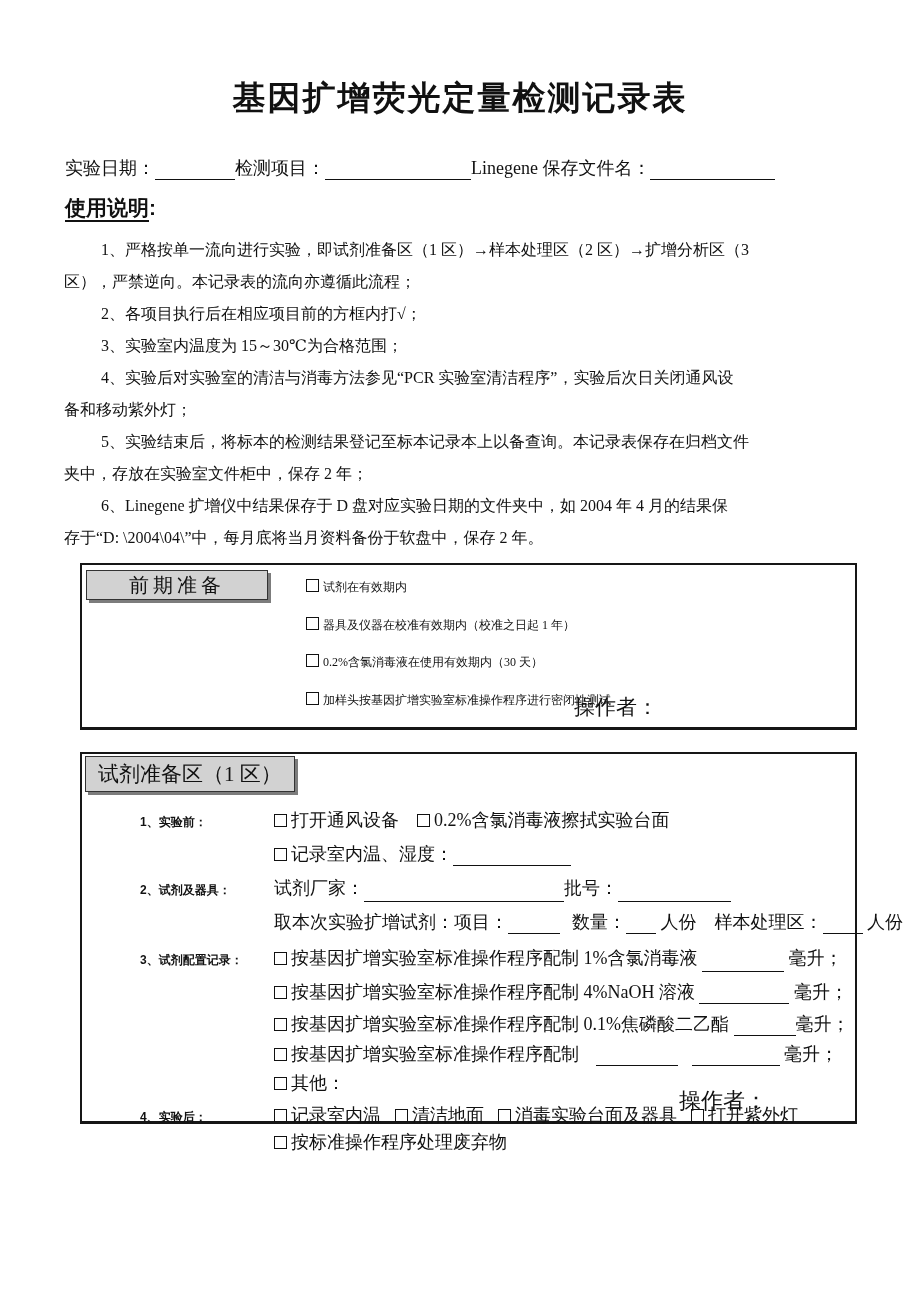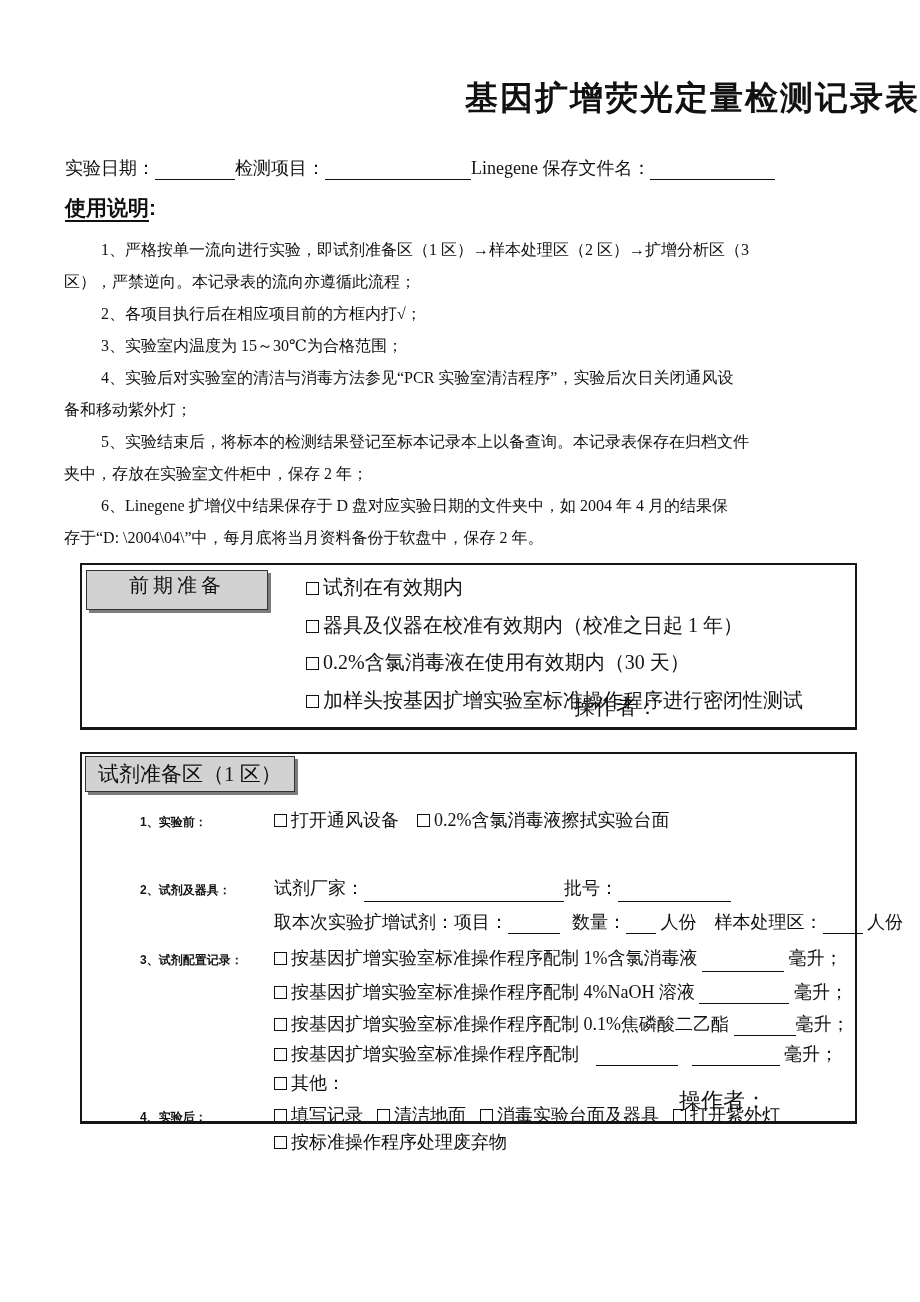--- a/index.html
+++ b/index.html
@@ -6,21 +6,21 @@
   html,body { margin:0; padding:0; background:#ffffff; }
   body {
     width:920px; height:1302px;
     font-family:"Liberation Serif","DejaVu Serif",serif;
     color:#111;
   }
   .page { position:relative; width:920px; height:1302px; background:#fff; overflow:hidden; }
 
   .doc-title {
     position:absolute; top:76px; left:0; width:100%;
-    text-align:right; font-size:33px; font-weight:bold;
+    text-align:center; font-size:33px; font-weight:bold;
     font-family:"Liberation Sans","DejaVu Sans",sans-serif;
     letter-spacing:2px;
   }
 
   .hdr { position:absolute; top:156px; left:65px; white-space:nowrap; font-size:18px; }
   .blank { display:inline-block; border-bottom:1px solid #111; height:19px; vertical-align:bottom; }
   .w30{width:30px}.w40{width:40px}.w52{width:52px}.w62{width:62px}
   .w80{width:80px}.w82{width:82px}.w88{width:88px}.w90{width:90px}
   .w113{width:113px}.w118{width:118px}.w125{width:125px}.w146{width:146px}.w200{width:200px}
   .gap28{}.gap20{}.gap14{margin-left:14px}.gap18{margin-left:18px}.gap12{margin-left:12px}
@@ -47,24 +47,24 @@
   }
   .box-prep { top:563px; height:167px; }
   .box-zone1 { top:752px; height:372px; }
 
   .section-label {
     position:absolute;
     background:#d2d2d2; border:1px solid #333;
     box-shadow:3px 3px 0 rgba(80,80,80,0.75);
     text-align:center;
   }
-  .prep-label { top:5px; left:4px; width:182px; height:40px; font-size:20px; line-height:29px; letter-spacing:4px; }
+  .prep-label { top:5px; left:4px; width:182px; height:30px; font-size:20px; line-height:29px; letter-spacing:4px; }
   .zone1-label { top:2px; left:3px; height:36px; padding:0 12px; font-size:21px; line-height:35px; }
 
-  .checklist { position:absolute; top:4px; left:224px; font-size:20px; }
+  .checklist { position:absolute; top:4px; left:224px; font-size:12px; }
   .checklist .ck-row { height:37.5px; line-height:37.5px; white-space:nowrap; }
 
   .cb {
     display:inline-block; width:13px; height:13px;
     border:1px solid #111; margin-right:4px; vertical-align:-1px;
     background:#fff;
   }
 
   .op { position:absolute; white-space:nowrap; }
   .op-prep { bottom:6px; right:197px; font-size:21px; }
@@ -128,20 +128,23 @@
     <div class="op op-prep">操作者：</div>
   </div>
 
   <div class="formbox box-zone1">
     <div class="section-label zone1-label">试剂准备区（1 区）</div>
 
     <div class="row r-l t1">
       <span class="rlabel">1、实验前：</span><span class="cb"></span><span>打开通风设备</span><span class="cb gap18"></span><span>0.2%含氯消毒液擦拭实验台面</span>
     </div>
 
+    <div class="row r-c t2">
+      <span class="cb"></span><span>记录室内温、湿度：</span><span class="blank w118"></span>
+    </div>
 
     <div class="row r-l t3">
       <span class="rlabel">2、试剂及器具：</span><span>试剂厂家：</span><span class="blank w200"></span><span class="gap28">批号：</span><span class="blank w113"></span>
     </div>
 
     <div class="row r-c t4">
       <span>取本次实验扩增试剂：项目：</span><span class="blank w52"></span><span class="gap12">数量：</span><span class="blank w30"></span>
       <span>人份</span><span class="gap18">样本处理区：</span><span class="blank w40"></span>
       <span>人份</span>
     </div>
@@ -167,21 +170,21 @@
       <span class="cb"></span><span>按基因扩增实验室标准操作程序配制</span>
       <span class="blank w82 gap12"></span><span class="blank w88 gap14"></span>
       <span>毫升；</span>
     </div>
 
     <div class="row r-c t9">
       <span class="cb"></span><span>其他：</span>
     </div>
 
     <div class="row r-l t10">
-      <span class="rlabel">4、实验后：</span><span class="cb"></span><span>填写记录</span><span class="cb gap14"></span><span>清洁地面</span><span class="cb gap14"></span><span>消毒实验台面及器具</span><span class="cb gap14"></span><span>打开紫外灯</span>
+      <span class="rlabel">4、实验后：</span><span class="cb"></span><span>记录室内温</span><span class="cb gap14"></span><span>清洁地面</span><span class="cb gap14"></span><span>消毒实验台面及器具</span><span class="cb gap14"></span><span>打开紫外灯</span>
     </div>
 
     <div class="row r-c t11">
       <span class="cb"></span><span>按标准操作程序处理废弃物</span>
     </div>
 
     <div class="op op-zone1">操作者：</div>
   </div>
 
 </div>

